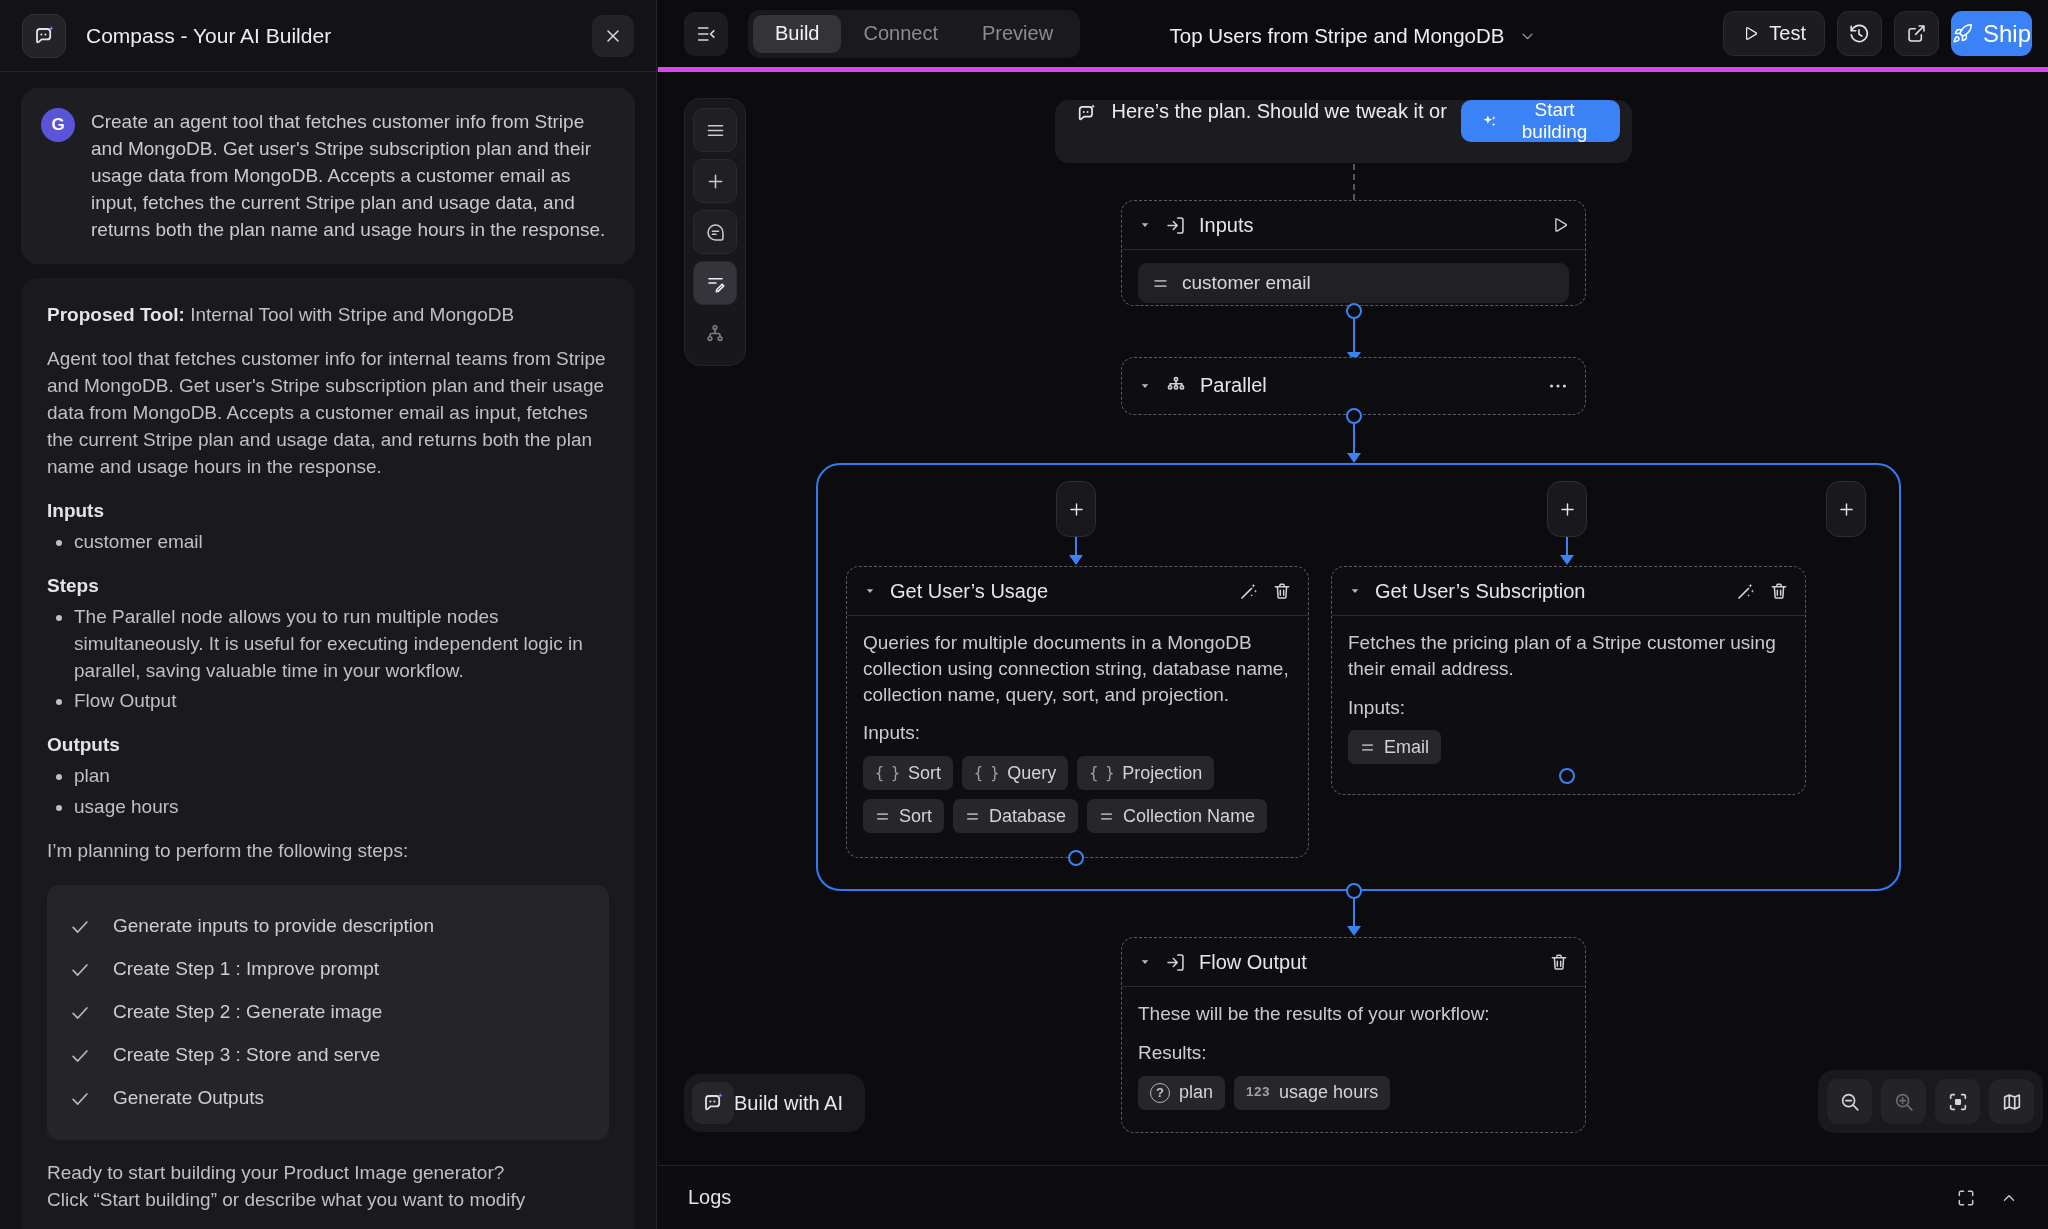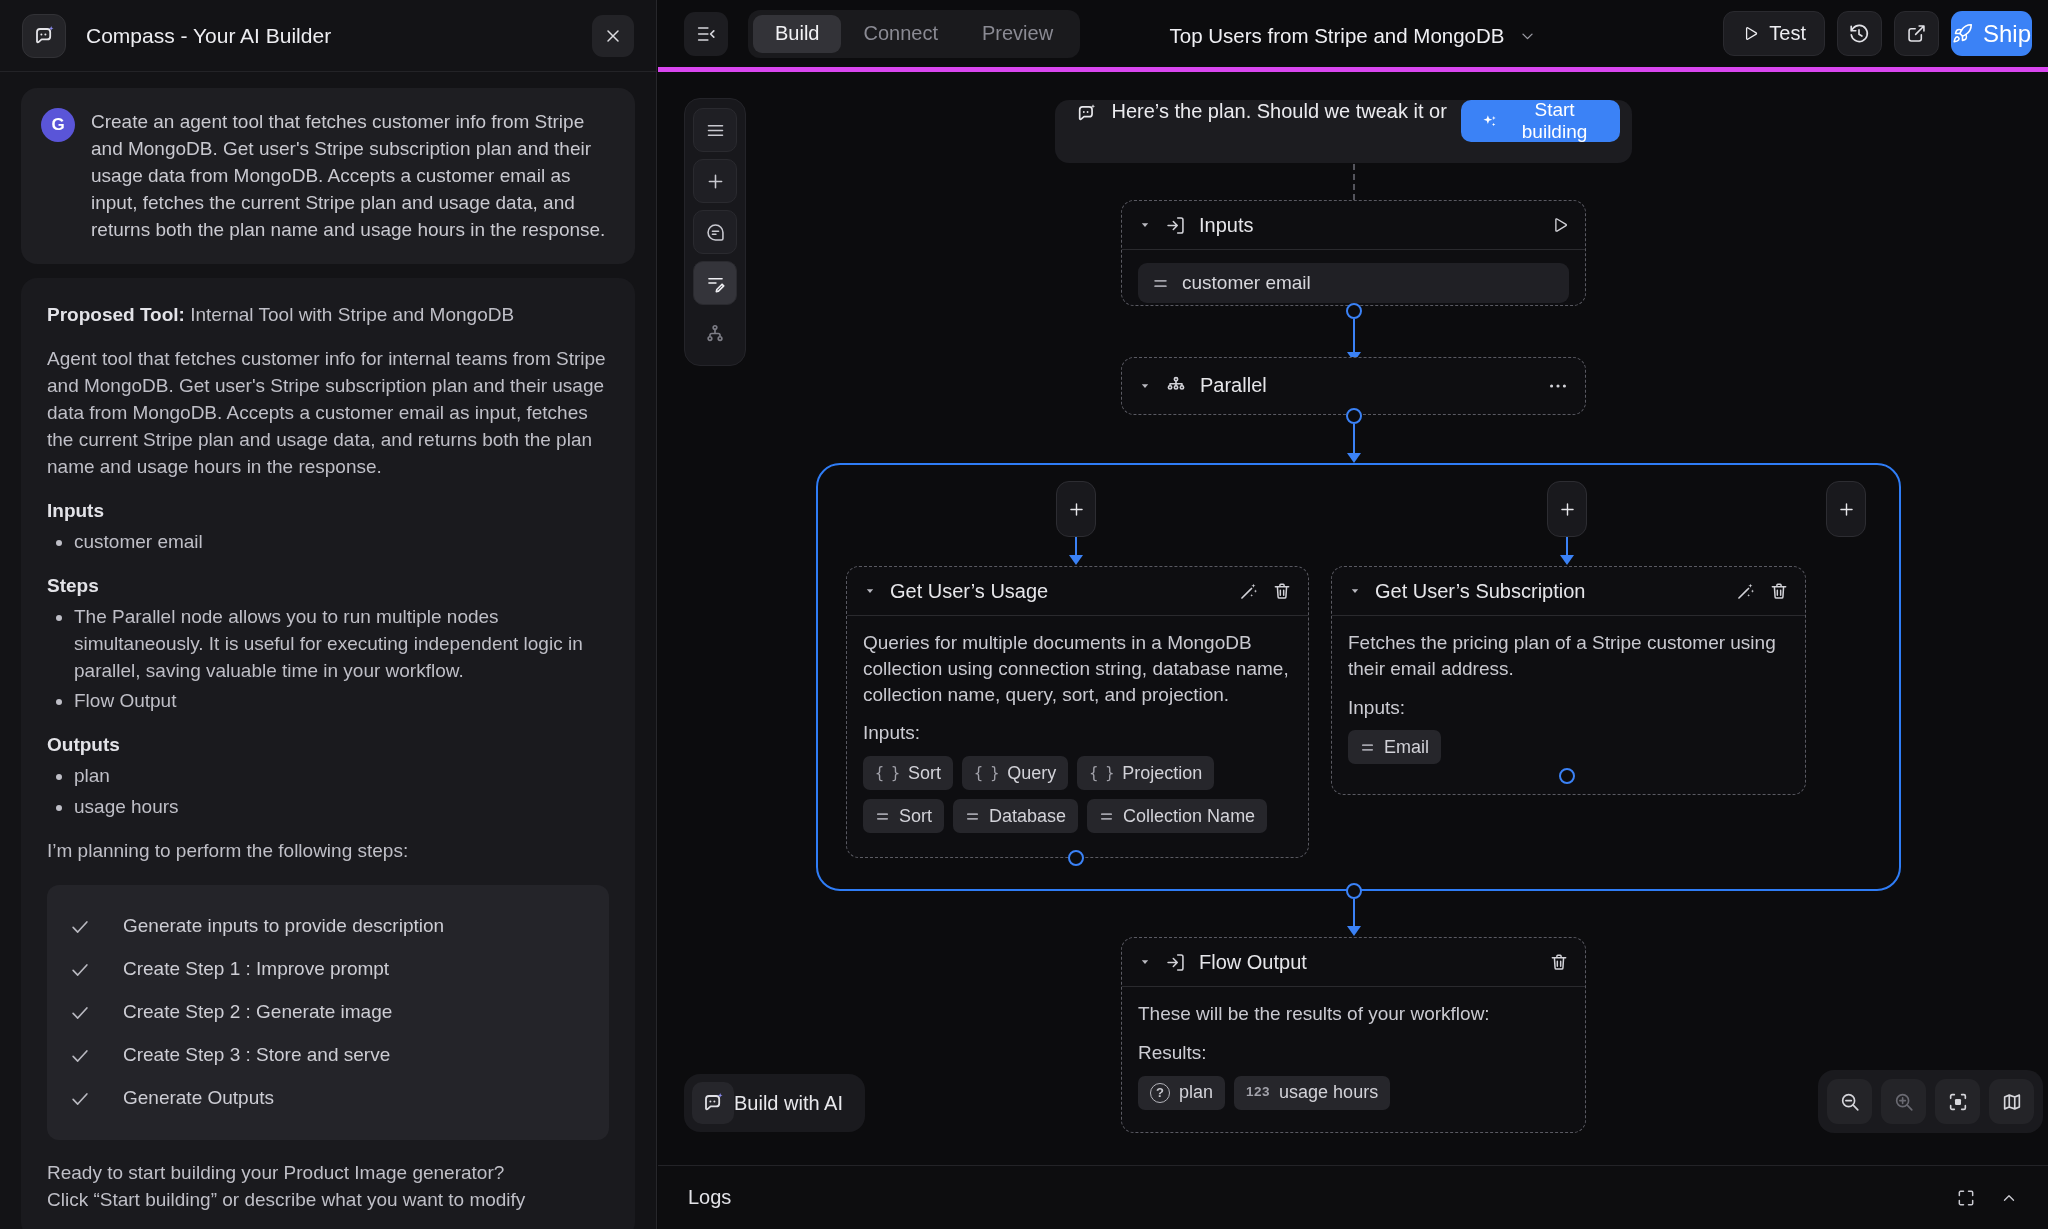--- a/index.html
+++ b/index.html
@@ -45,21 +45,21 @@
     font-size:19px; line-height:1.42; color:#bfbfc7;
   }
   .assistant-card b { color:#e3e3e8; font-weight:700; }
   .assistant-card .para { margin-top:17px; }
   .assistant-card .sect { margin-top:17px; color:#e3e3e8; font-weight:700; }
   .assistant-card ul { list-style:disc; margin:4px 0 0 27px; }
   .assistant-card li { margin-top:4px; }
   .checklist {
     margin-top:20px; background:#242429; border-radius:12px; padding:20px 22px;
   }
-  .check-row { display:flex; align-items:center; gap:32px; padding:8px 0; color:#cdcdd4; }
+  .check-row { display:flex; align-items:center; gap:22px; padding:8px 0; color:#cdcdd4; }
   .check-row .ck { color:#b9b9c0; flex:0 0 22px; }
   .ready { margin-top:20px; }
   .start-btn {
     margin-top:20px; display:inline-flex; align-items:center; gap:11px;
     background:#3b82f6; color:#fff; border:none; border-radius:11px;
     height:46px; padding:0 20px; font-size:19px; font-weight:500; font-family:inherit; cursor:pointer;
   }
 
   
   .canvas { position:absolute; left:658px; top:0; width:1390px; height:1229px; background:#0c0c0e; }

